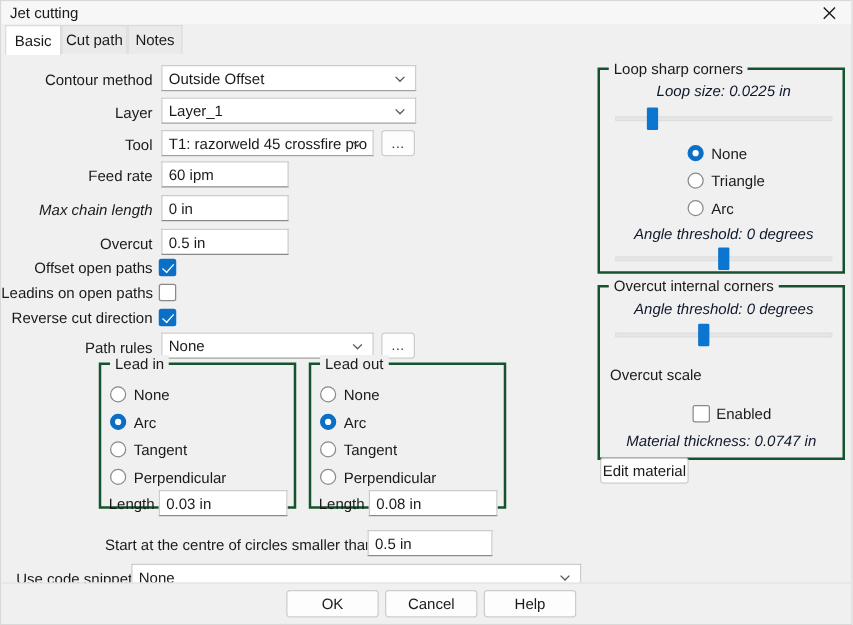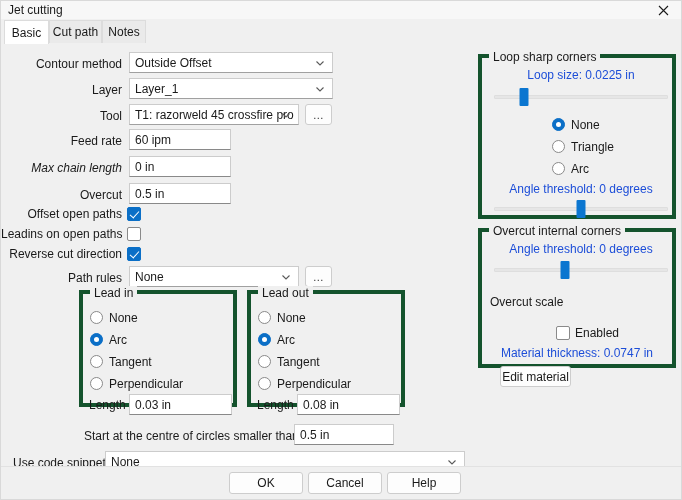--- a/index.html
+++ b/index.html
@@ -210,21 +210,21 @@
     font-size: 12px;
     line-height: 13px;
     color: #1a1a1a;
     white-space: nowrap;
   }
 
   
   .group {
     position: absolute;
     box-sizing: border-box;
-    border: 4px solid #14532d;
+    border: 2px solid #14532d;
     background: transparent;
   }
   .group-title {
     position: absolute;
     top: -8px;
     left: 7px;
     background: #f0f0f0;
     padding: 0 4px;
     font-size: 12px;
     color: #1a1a1a;
@@ -255,22 +255,23 @@
     background: #0b76d0;
     border-radius: 1px;
     transform: translateX(-50%);
     cursor: default;
   }
 
   .centered-text {
     position: absolute;
     text-align: center;
     font-size: 12px;
-    color: #1d4ed8;
+    color: #0f172a;
     white-space: nowrap;
+    font-style: italic;
   }
 
   .pushbtn {
     position: absolute;
     box-sizing: border-box;
     background: #fdfdfd;
     border: 1px solid #cdcdcd;
     border-radius: 3px;
     display: flex;
     align-items: center;
@@ -480,21 +481,21 @@
       </div>
 
       <div class="lbl" style="left:8px; top:62px;">Overcut scale</div>
 
       <div class="cbox off" style="left:74px; top:94px;"></div>
       <div class="radio-label" style="left:93px; top:95px;">Enabled</div>
     </div>
 
     <div class="centered-text" style="left:477px; top:302px; width:198px;">Material thickness: 0.0747 in</div>
 
-    <div class="pushbtn" style="left:499px; top:322px; width:71px;text-align:right;">Edit material</div>
+    <div class="pushbtn" style="left:479px; top:322px; width:71px;text-align:right;">Edit material</div>
 
   </div>
 
   <div class="footer">
     <div class="pushbtn" style="left:228px; width:74px;">OK</div>
     <div class="pushbtn" style="left:386px; width:74px;">Help</div>
     <div class="pushbtn" style="left:307px; width:74px;">Cancel</div>
   </div>
 
 </div>

